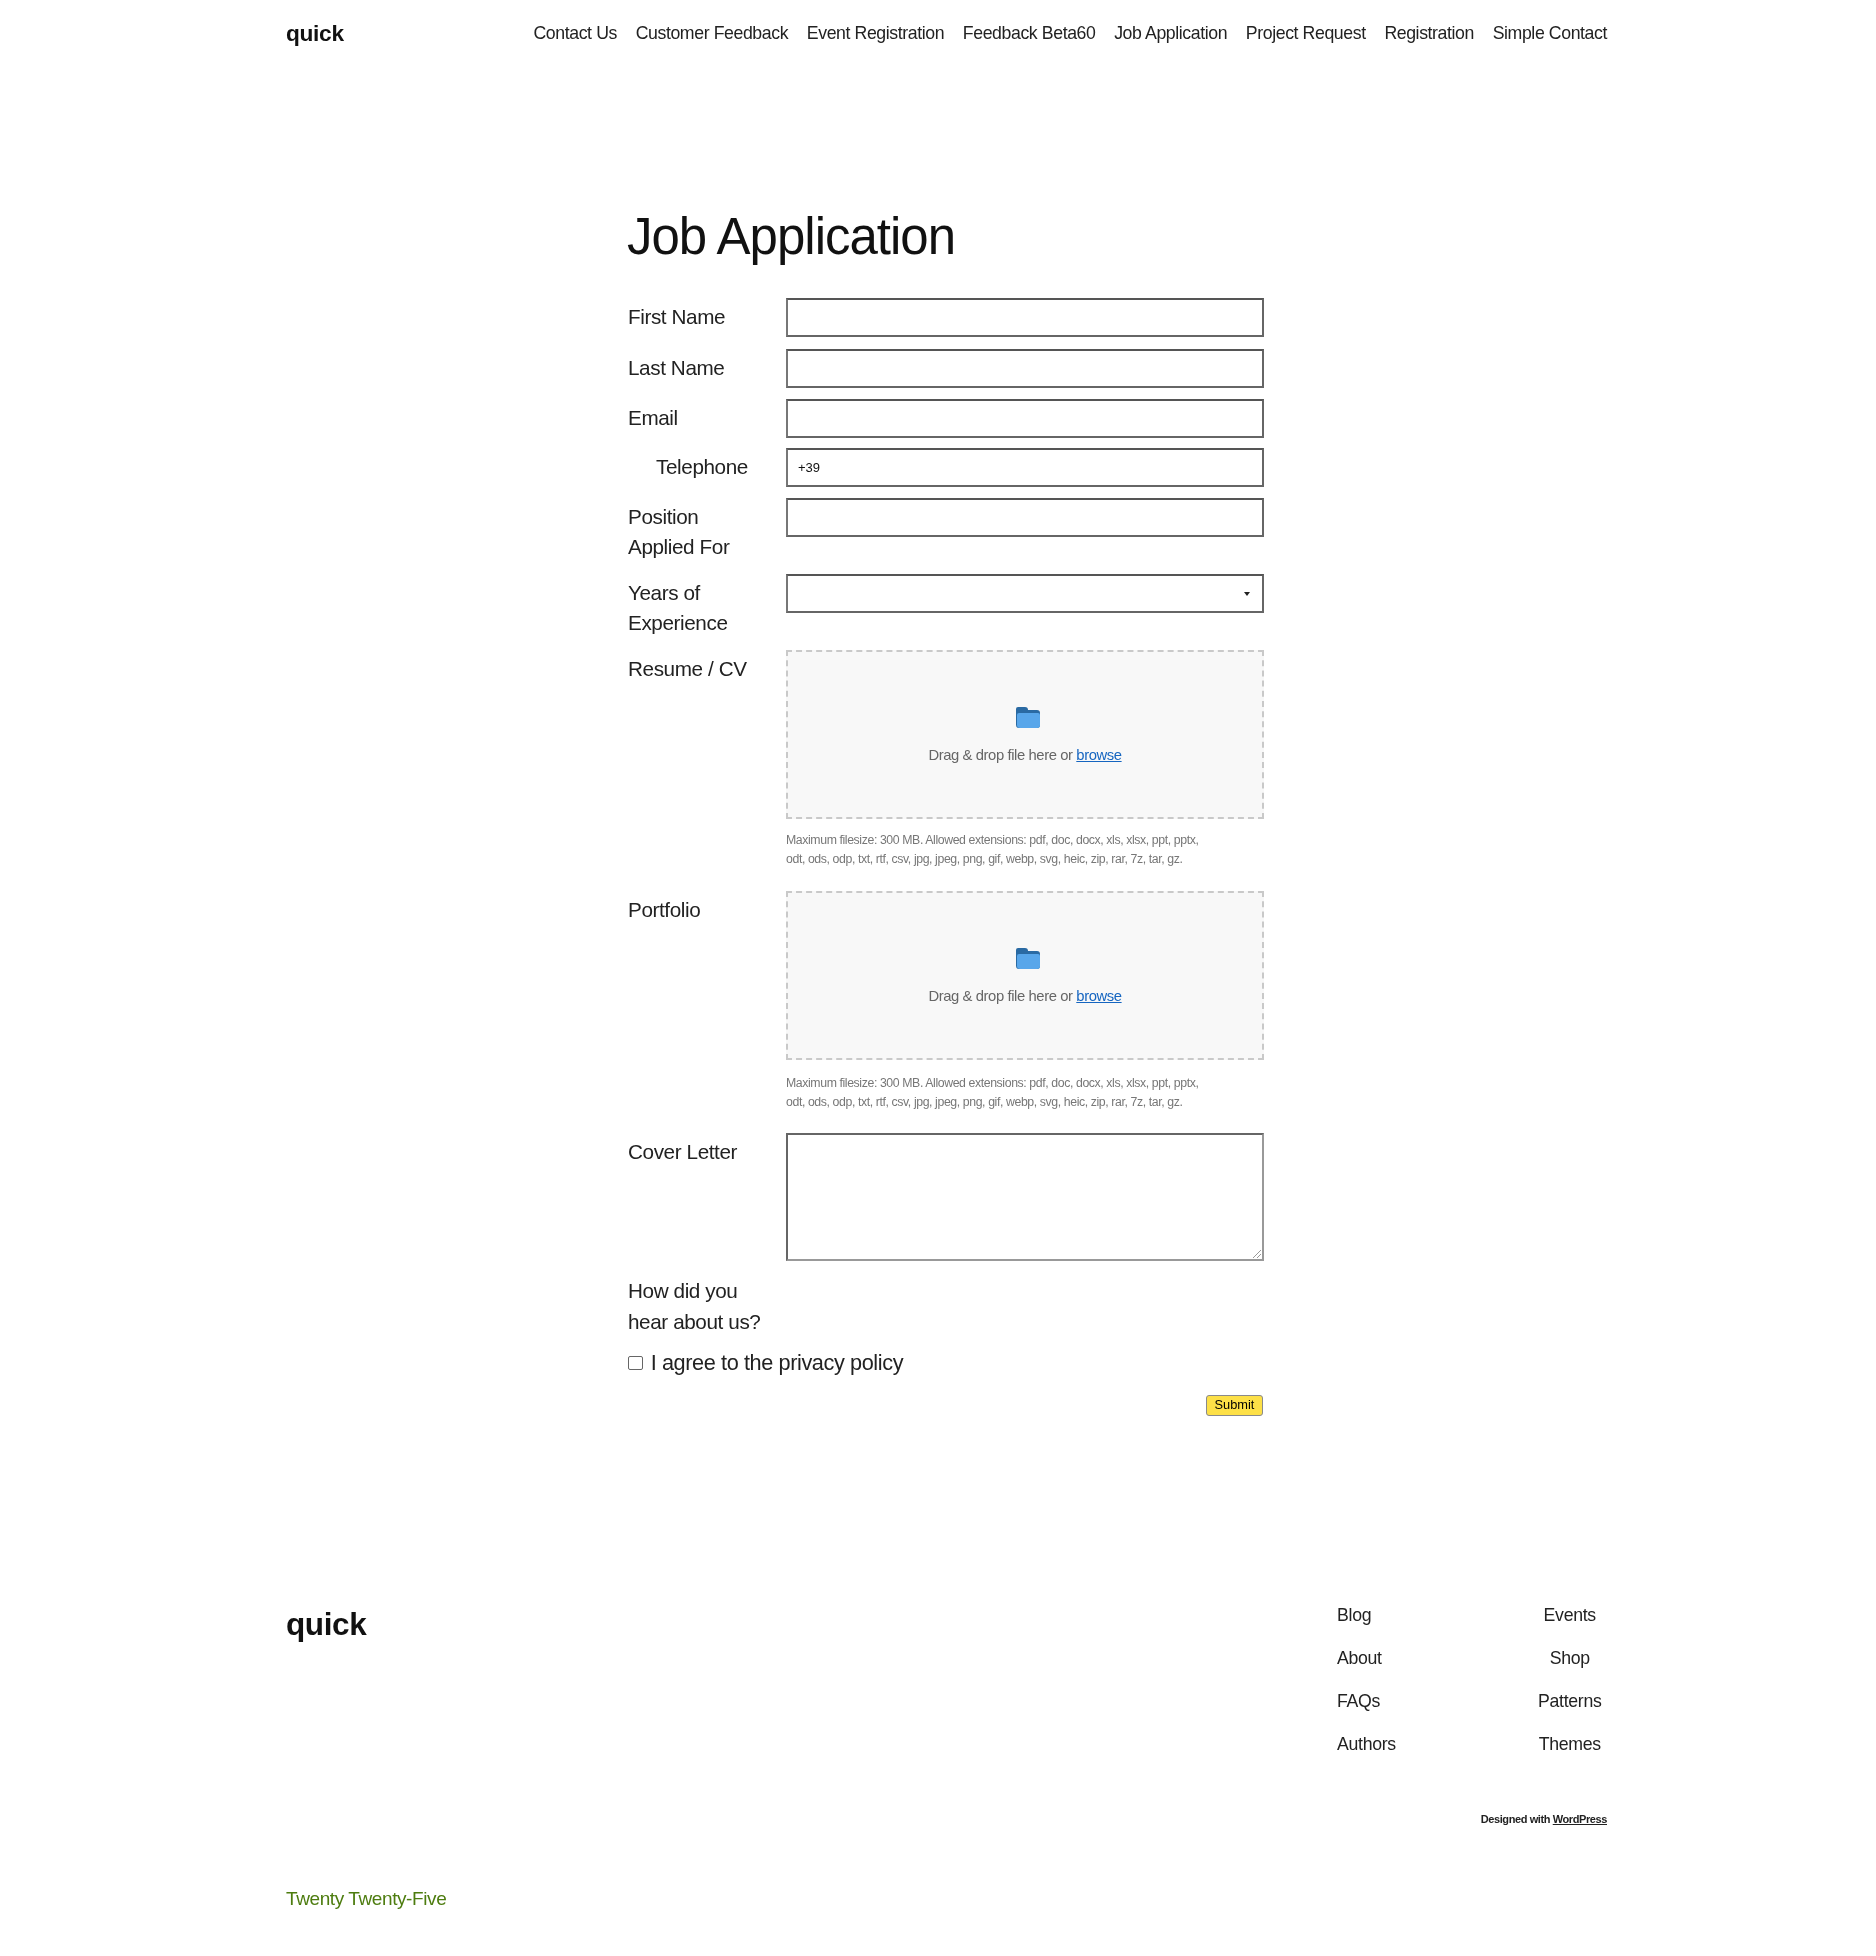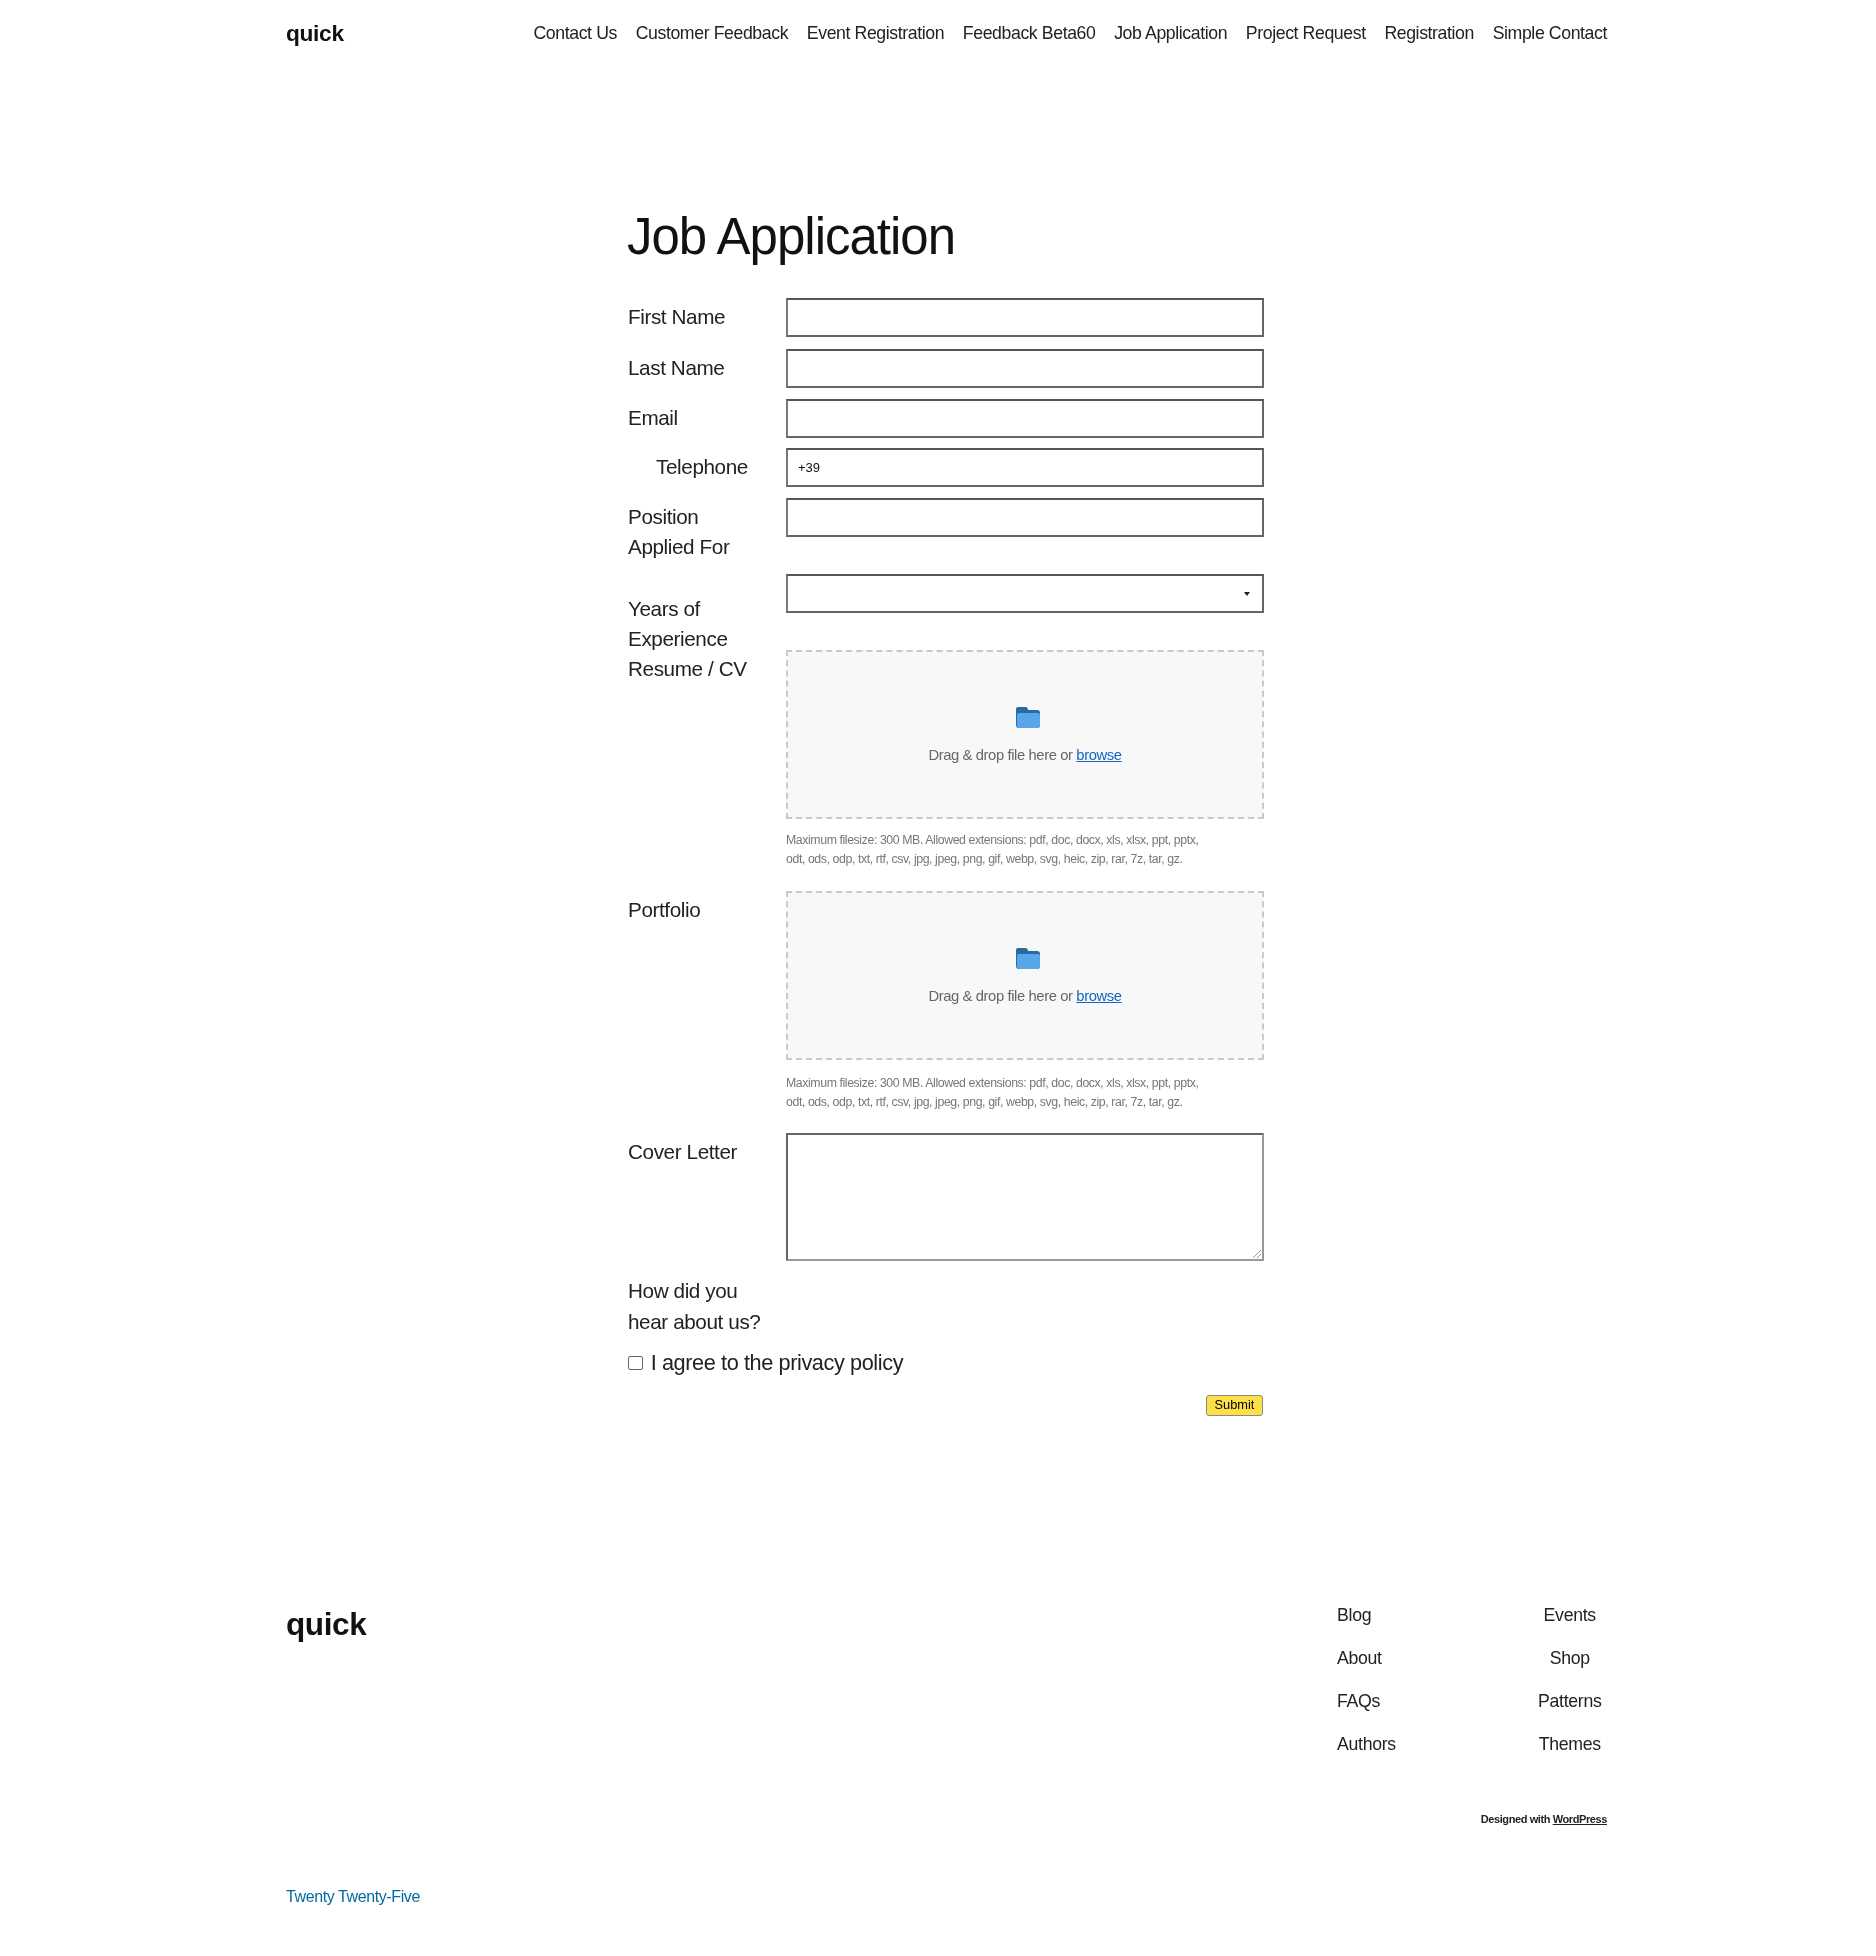--- a/index.html
+++ b/index.html
@@ -70,21 +70,21 @@
     font-size: 12.8px; line-height: 18.7px; text-align: center; color: #000;
     font-family: "Liberation Sans", sans-serif; padding: 0;
   }
 
   .footer-logo {
     position: absolute; left: 286px; top: 1606px;
     font-size: 31.5px; font-weight: bold; color: #111; letter-spacing: -0.4px;
   }
   .footer-col { position: absolute; top: 1606px; }
   .footer-col a { display: block; font-size: 17.7px; line-height: 43px; height: 43px; color: #222; text-decoration: none; letter-spacing: -0.3px; margin-top: -11.8px; margin-bottom: 11.8px; }
-  .footer-bottom-left { position: absolute; left: 286px; top: 1888px; font-size: 16px; color: #0369a1; letter-spacing: -0.4px; }
+  .footer-bottom-left { position: absolute; left: 286px; top: 1888px; font-size: 19px; color: #4d7c0f; letter-spacing: -0.4px; }
   .footer-bottom-right { position: absolute; right: 270px; top: 1813px; font-size: 11px; color: #222; letter-spacing: -0.4px; font-weight: bold; }
   .footer-bottom-right a { color: #222; text-decoration: underline; }
 </style>
 </head>
 <body>
 
 <header class="site-header">
   <a class="logo">quick</a>
   <nav class="nav">
     <a>Contact Us</a>
@@ -124,21 +124,21 @@
 
   <div class="row" style="top:498px;">
     <div class="label" style="top:3.9px;">
       <div>Position</div>
       <div>Applied For</div>
     </div>
     <div class="field"></div>
   </div>
 
   <div class="row" style="top:574px;">
-    <div class="label" style="top:3.9px;margin-top:16px;">
+    <div class="label" style="top:3.9px;">
       <div>Years of</div>
       <div>Experience</div>
     </div>
     <div class="field">
       <span></span>
       <span class="select-arrow"></span>
     </div>
   </div>
 
   <div class="row" style="top:650px;">

